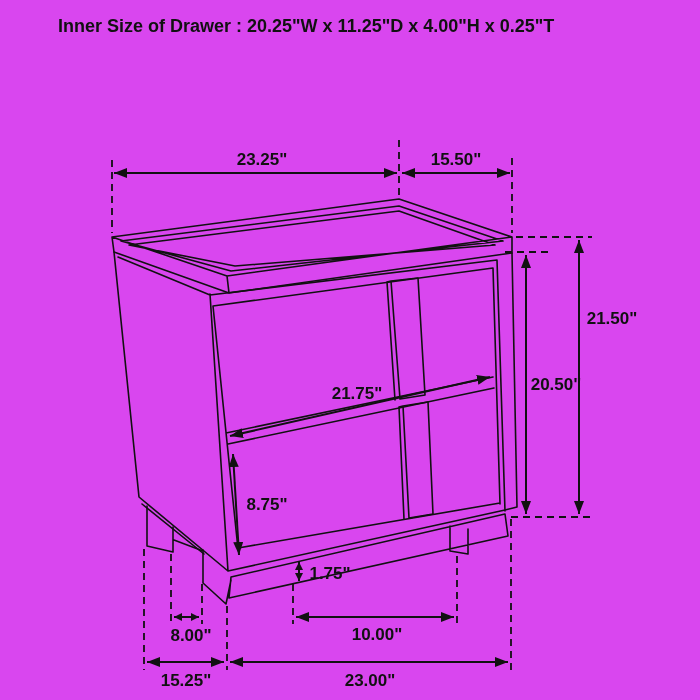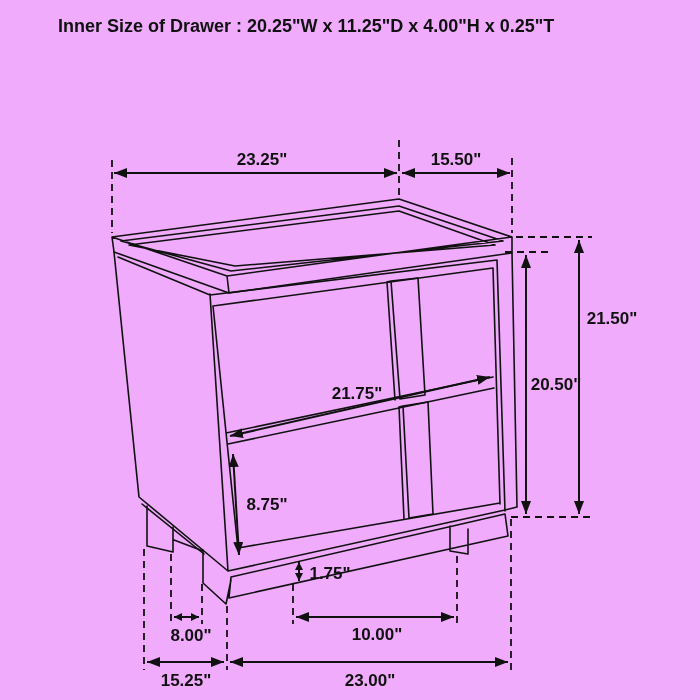--- a/index.html
+++ b/index.html
@@ -1,16 +1,16 @@
 <!DOCTYPE html>
 <html><head>
 <meta charset="utf-8">
 <style>
   html,body{margin:0;padding:0;background:#ffffff;}
-  .stage{position:relative;width:700px;height:700px;background:#f0abfc;overflow:hidden;}
+  .stage{position:relative;width:700px;height:700px;background:#d946ef;overflow:hidden;}
   svg{display:block;}
   .draw{fill:none;stroke:#111;stroke-width:1.6;stroke-linejoin:round;stroke-linecap:round;}
   .dashl{fill:none;stroke:#111;stroke-width:1.8;stroke-dasharray:7 5;}
   .dimline{stroke:#111;stroke-width:2;}
   .dim{font:bold 17px "Liberation Sans",sans-serif;fill:#111;}
   .ttl{font:bold 18px "Liberation Sans",sans-serif;fill:#111;}
 </style>
 </head>
 <body>
 

